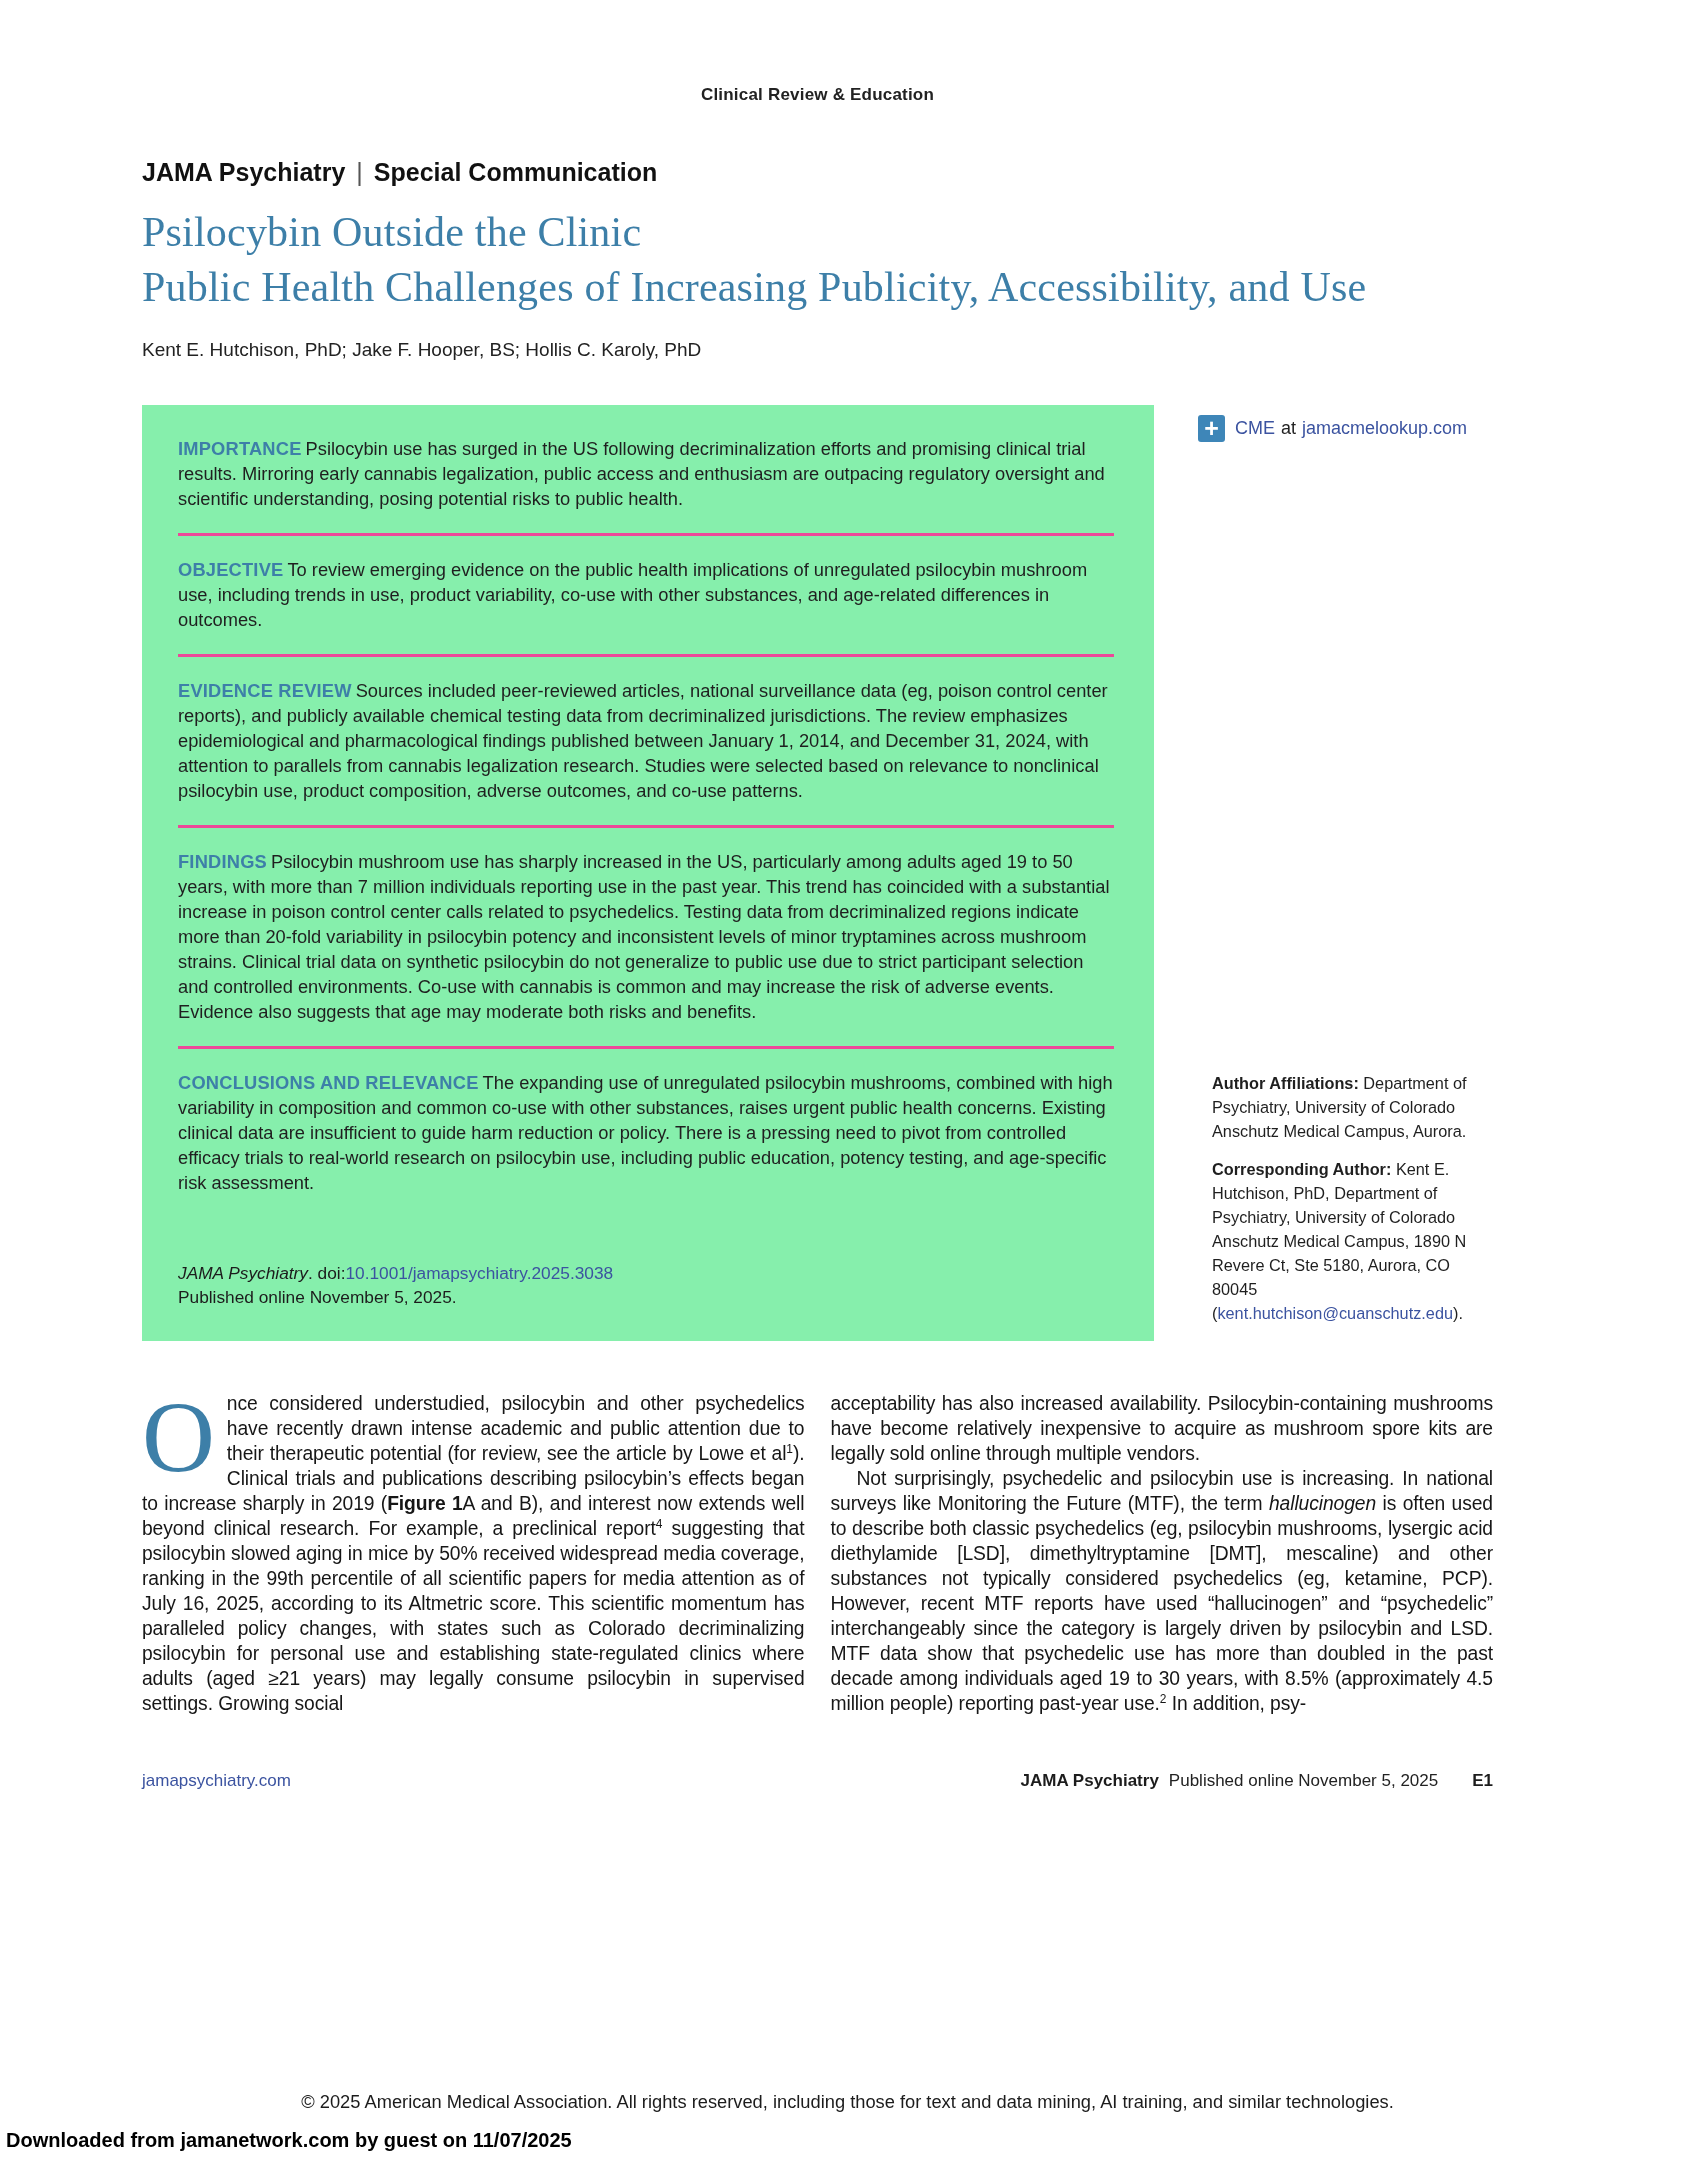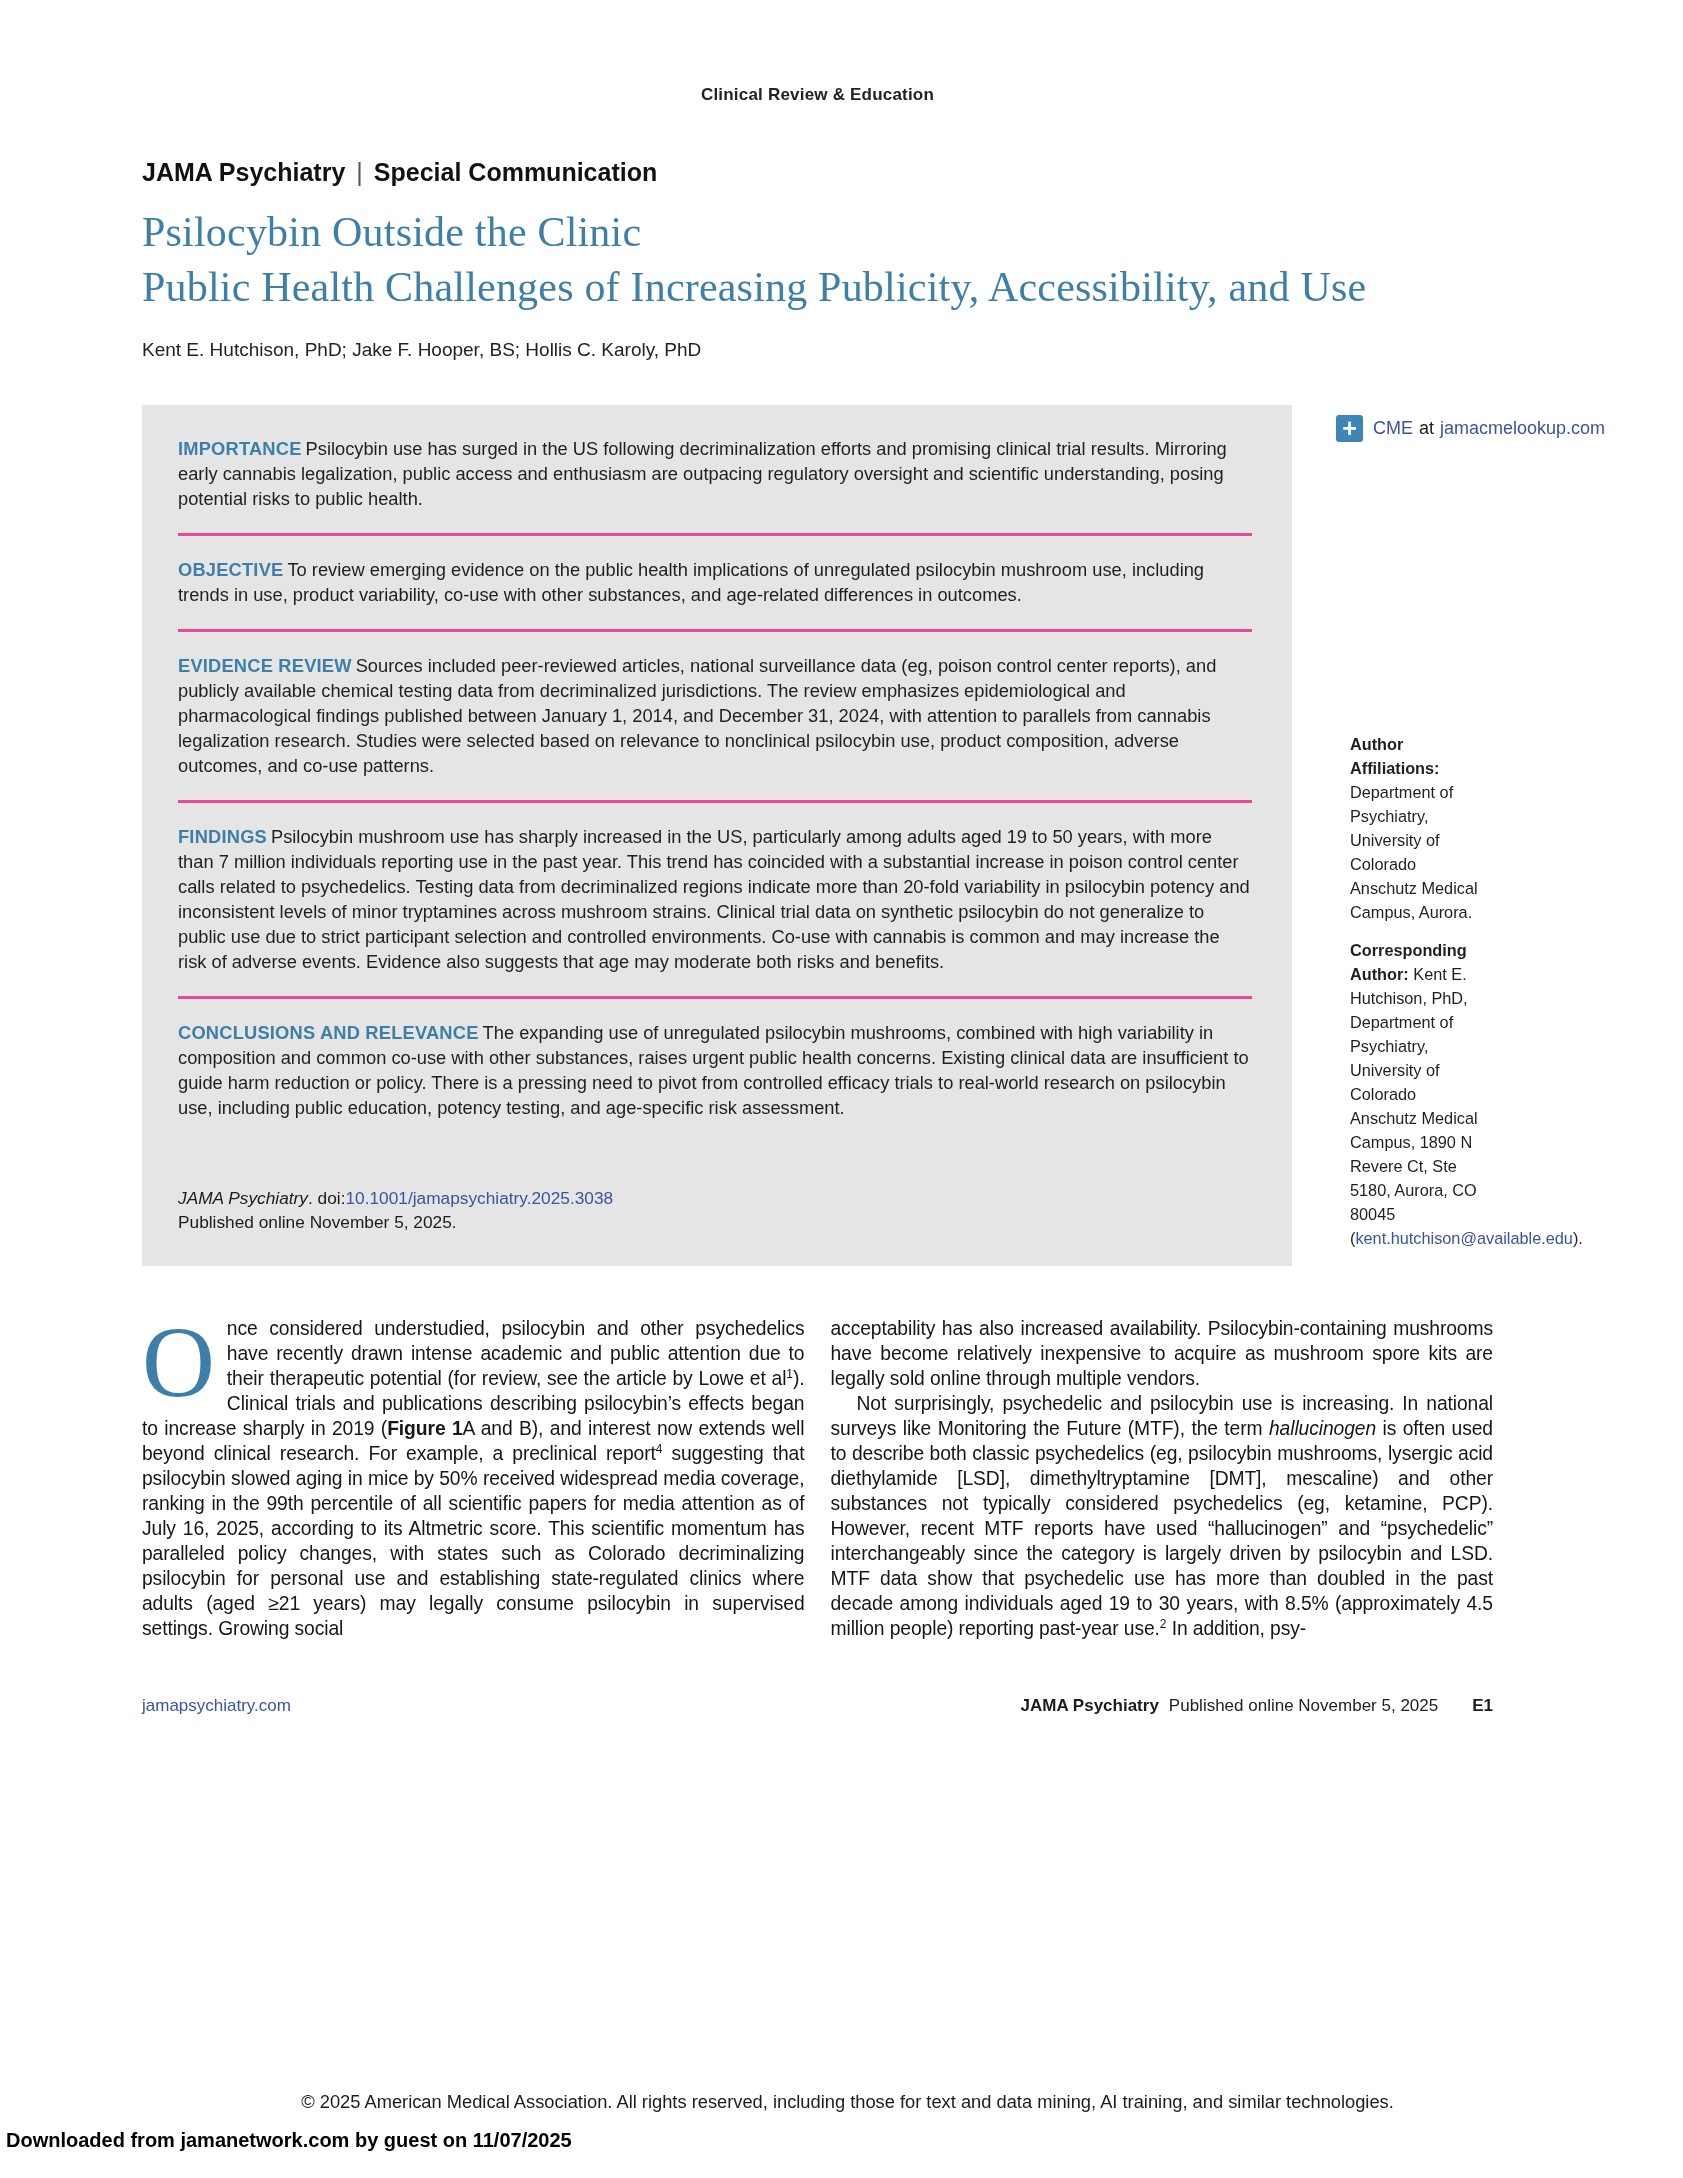--- a/index.html
+++ b/index.html
@@ -15,21 +15,21 @@
   .banner{text-align:center;font-size:17px;font-weight:700;letter-spacing:0.2px;color:#222;}
   .kicker{margin-top:53px;font-size:25px;font-weight:700;color:#111;}
   .kicker .pipe{font-weight:300;color:#555;margin:0 11px;}
   h1.title{margin:18px 0 0;font-family:"Liberation Serif", serif;font-weight:400;
     font-size:42px;line-height:1.3;color:#3d7fa8;letter-spacing:0.2px;}
   h1.title span{display:block;}
   .authors{margin-top:25px;font-size:19px;color:#222;}
 
   
   .main-row{display:flex;gap:44px;margin-top:44px;}
-  .abstract-box{width:1150px;box-sizing:border-box;background:#e5e5e5;
+  .abstract-box{width:1012px;box-sizing:border-box;background:#86efac;
     padding:10px 40px 32px 36px;}
   .abs-section{padding:21px 0 22px;font-size:18.3px;line-height:25px;color:#1f1f1f;}
   .abs-section + .abs-section{border-top:3px solid #ec4899;}
   .abs-label{color:#3d7fa8;font-weight:700;letter-spacing:0.2px;padding-right:4px;}
   .citation{margin:44px 0 0;font-size:17.3px;line-height:24px;}
   .citation em{font-style:italic;}
   .link{color:#3b53a0;text-decoration:none;cursor:pointer;}
 
   .sidebar{flex:1;display:flex;flex-direction:column;min-width:0;}
   .cme-row{margin-top:10px;display:flex;align-items:center;font-size:18px;color:#222;}
@@ -97,21 +97,21 @@
           <span class="cme-icon">+</span>
           <span class="cme-label">CME</span>
           <span class="cme-at">at</span>
           <a class="link">jamacmelookup.com</a>
         </div>
 
       <div class="side-spacer"></div>
 
       <div class="affils">
         <p><b>Author Affiliations:</b><span> Department of Psychiatry, University of Colorado Anschutz Medical Campus, Aurora.</span></p>
-        <p><b>Corresponding Author:</b><span> Kent E. Hutchison, PhD, Department of Psychiatry, University of Colorado Anschutz Medical Campus, 1890 N Revere Ct, Ste 5180, Aurora, CO 80045 (</span><a class="link">kent.hutchison@available.edu</a><span>).</span></p>
+        <p><b>Corresponding Author:</b><span> Kent E. Hutchison, PhD, Department of Psychiatry, University of Colorado Anschutz Medical Campus, 1890 N Revere Ct, Ste 5180, Aurora, CO 80045 (</span><a class="link">kent.hutchison@cuanschutz.edu</a><span>).</span></p>
       </div>
     </div>
   </div>
 
   <div class="body-cols">
     <div class="col">
       <p><span class="dropcap">O</span><span>nce considered understudied, psilocybin and other psychedelics have recently drawn intense academic and public attention due to their therapeutic potential (for review, see the article by Lowe et al</span><sup>1</sup><span>). Clinical trials and publications describing psilocybin’s effects began to increase sharply in 2019 (</span><b>Figure 1</b><span>A and B), and interest now extends well beyond clinical research. For example, a preclinical report</span><sup>4</sup><span> suggesting that psilocybin slowed aging in mice by 50% received widespread media coverage, ranking in the 99th percentile of all scientific papers for media attention as of July 16, 2025, according to its Altmetric score. This scientific momentum has paralleled policy changes, with states such as Colorado decriminalizing psilocybin for personal use and establishing state-regulated clinics where adults (aged ≥21 years) may legally consume psilocybin in supervised settings. Growing social</span></p>
     </div>
     <div class="col">
       <p>acceptability has also increased availability. Psilocybin-containing mushrooms have become relatively inexpensive to acquire as mushroom spore kits are legally sold online through multiple vendors.</p>

